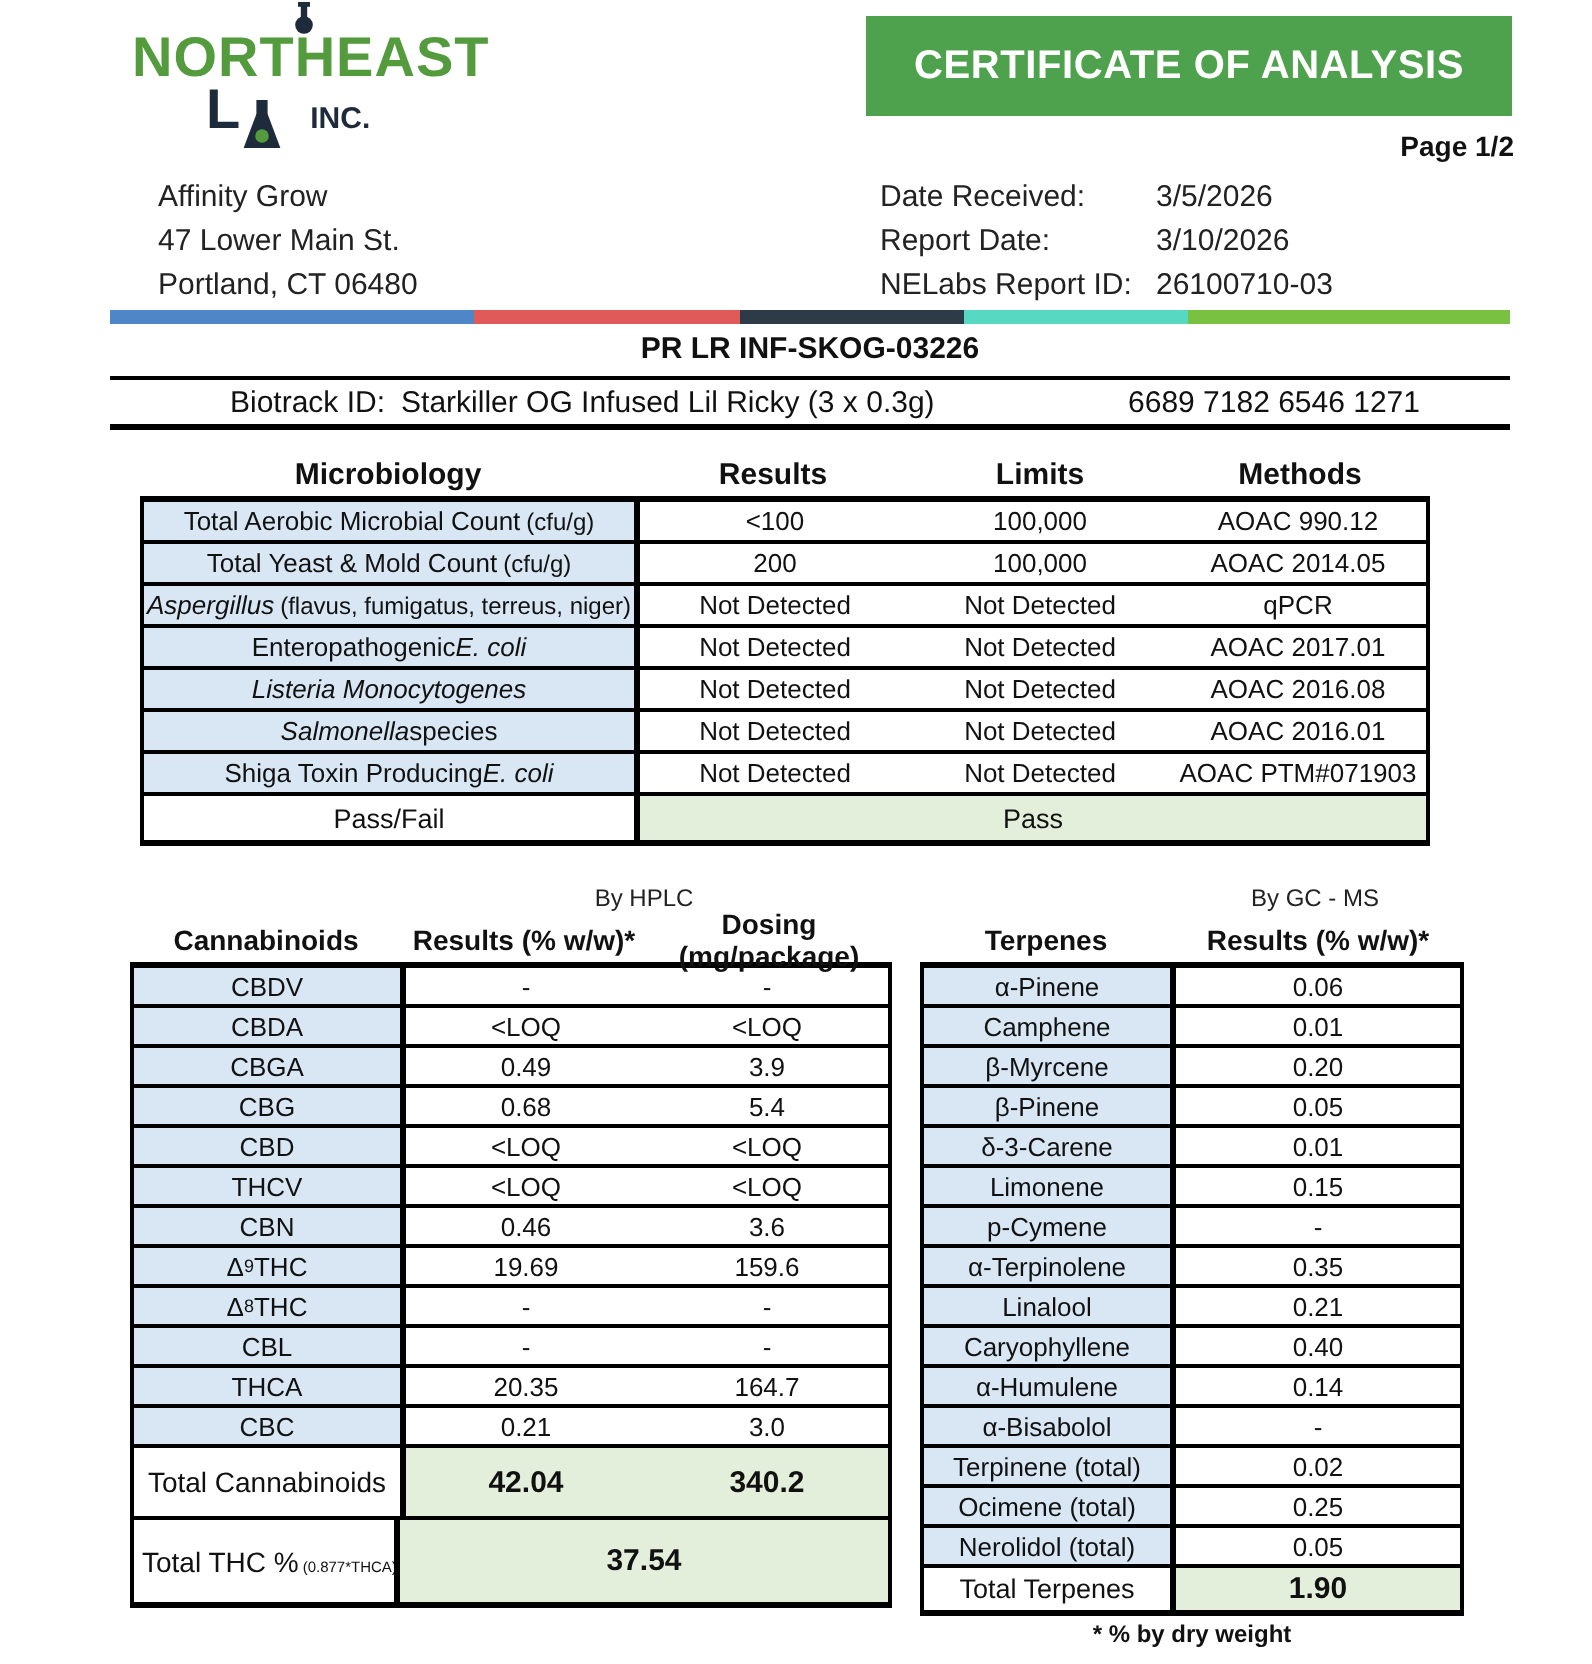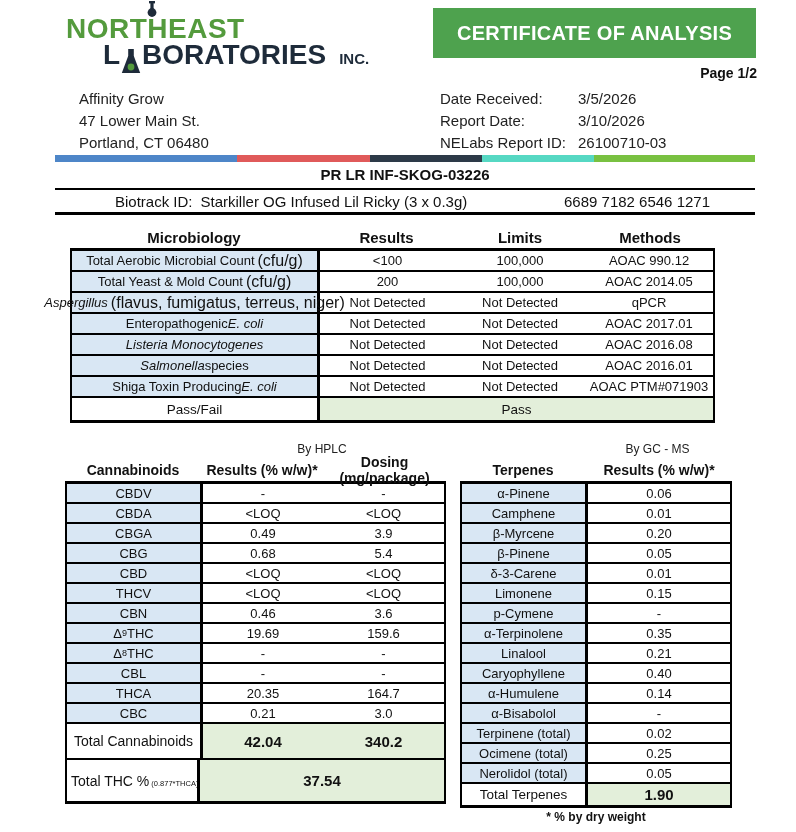--- a/index.html
+++ b/index.html
@@ -39,21 +39,21 @@
   .cell{display:flex;align-items:center;justify-content:center;text-align:center;}
   .blue{background:#d9e7f4;}
   .green{background:#e3efda;}
 
   
   .micro{position:absolute;left:70px;top:226px;width:645px;}
   .micro-head{display:flex;height:22px;font-weight:bold;font-size:15px;}
   .mh1{width:248px;}.mh2{width:137px;}.mh3{width:130px;}.mh4{flex:1;}
   .m-row{display:flex;height:19px;border-bottom:2px solid #000;font-size:13px;}
   .m-name{width:245px;border-right:3px solid #000;}
-  .m-note{font-size:16px;margin-left:3px;white-space:nowrap;}
+  .m-note{font-size:12px;margin-left:3px;white-space:nowrap;}
   .m-v0{width:135px;}.m-v1{width:130px;}.m-v2{flex:1;}
   .pass-row{display:flex;height:22px;font-size:13.5px;}
   .pass-label{width:245px;border-right:3px solid #000;}
   .pass-value{flex:1;}
 
   
   .cann{position:absolute;left:65px;top:442px;width:381px;}
   .method-note{height:17px;font-size:12px;text-align:center;color:#222;}
   .cann .method-note{margin-left:133px;width:248px;}
   .cann-head{display:flex;height:22px;font-weight:bold;font-size:14px;}
@@ -98,21 +98,20 @@
       </svg>
       <span>NORTHEAST</span>
     </div>
     <div class="logo-l2">
       <span>L</span>
       <svg class="flask-a" width="20" height="25" viewBox="0 0 20 25">
         <rect x="7.2" y="0" width="5.6" height="9" fill="#1e2b3a"></rect>
         <path d="M7.2 7 L0.8 24 L19.2 24 L12.8 7 Z" fill="#1e2b3a"></path>
         <circle cx="10" cy="18" r="3.4" fill="#549b3d"></circle>
       </svg>
-      <span>BORATORIES</span>
       <span class="logo-inc">INC.</span>
     </div>
   </div>
 
   <div class="banner">
     <span>CERTIFICATE OF ANALYSIS</span>
   </div>
   <div class="page-label">Page 1/2</div>
 
   <div class="client">

